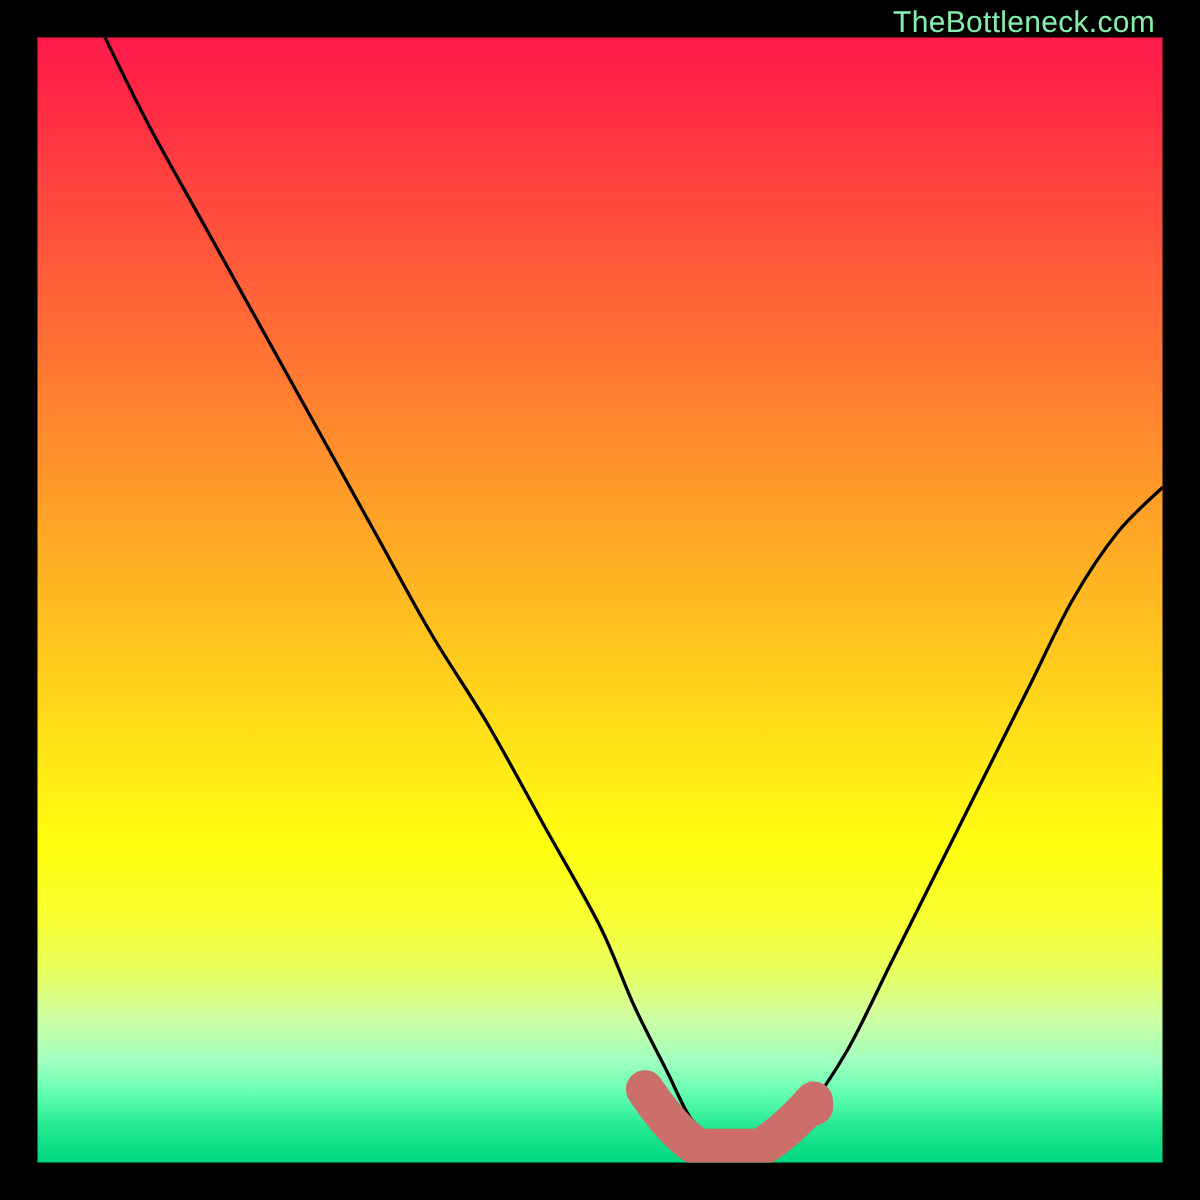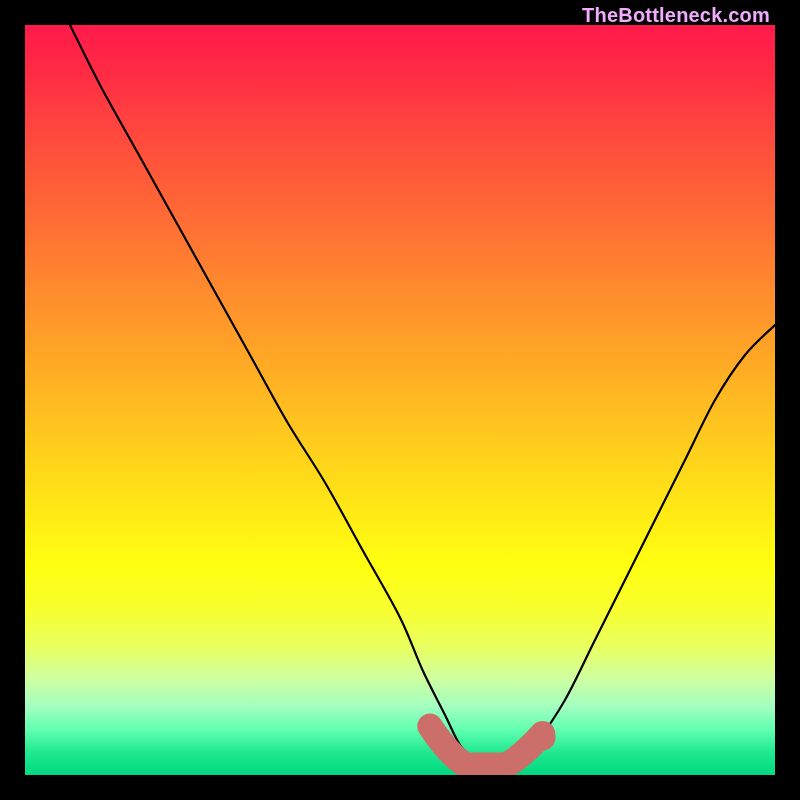--- a/index.html
+++ b/index.html
@@ -39,22 +39,22 @@
       #60ffb0 94%,
       #20e890 97%,
       #00d880 100%
     );
   }
   .watermark {
     position: absolute;
     top: 4px;
     right: 30px;
     font-size: 20px;
-    font-weight: 700;
-    color: #f0abfc;
+    font-weight: 400;
+    color: #86efac;
     letter-spacing: 0.2px;
   }
   svg.curve {
     position: absolute;
     left: 0;
     top: 0;
     width: 750px;
     height: 750px;
   }
 </style>

